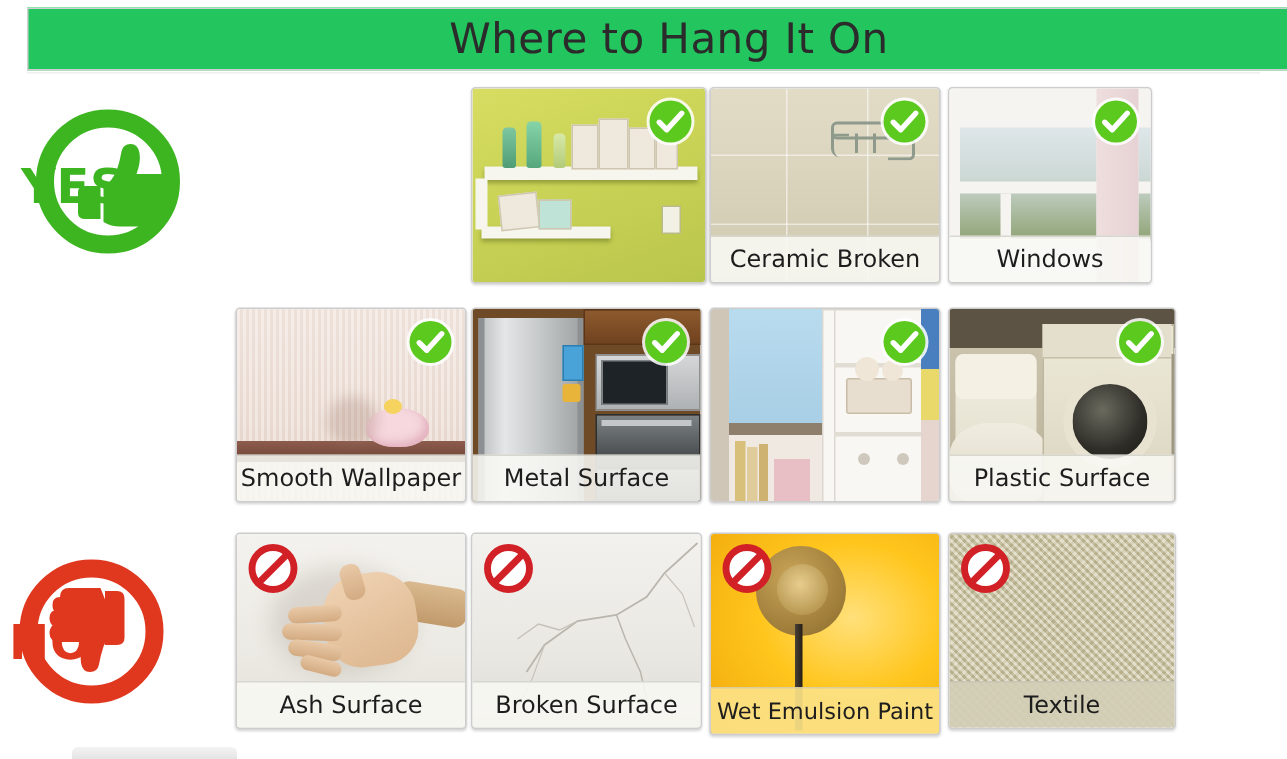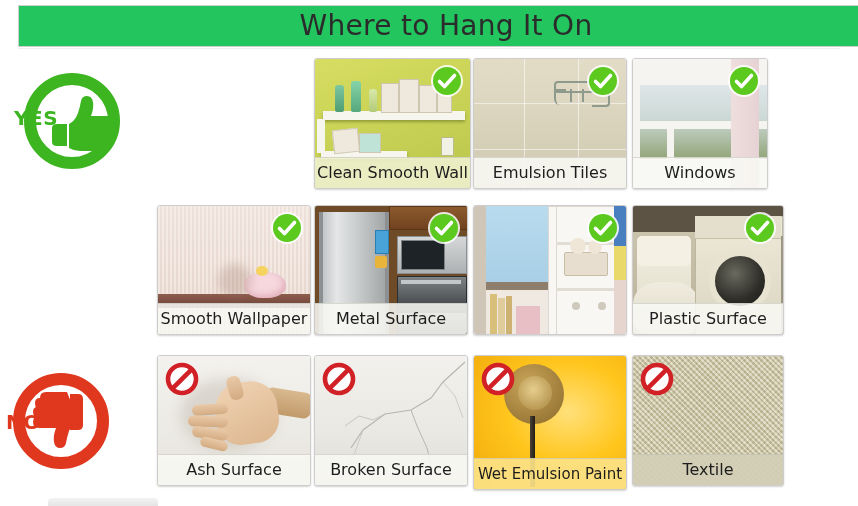--- a/index.html
+++ b/index.html
@@ -53,21 +53,21 @@
     width: 130px;
     height: 110px;
   }
   .verdict-yes { left: 6px; top: 66px; }
   .verdict-no  { left: 0px;  top: 368px; }
 
   .verdict svg { display: block; }
   .verdict-word {
     position: absolute;
     font-weight: bold;
-    font-size: 20px;
+    font-size: 32px;
     letter-spacing: 0.5px;
     line-height: 1;
     font-family: "DejaVu Sans", "Liberation Sans", sans-serif;
   }
   .verdict-yes .verdict-word { left: 8px; top: 42px; color: #3cb521; }
   .verdict-no  .verdict-word { left: 6px; top: 44px; color: #e0371f; }
 
   
   .card {
     position: absolute;
@@ -238,41 +238,40 @@
     <div class="bottle" style="left:54px; top:30px; width:8px; height:23px; background:linear-gradient(180deg,#d8e9a8,#b2cb78);"></div>
     <div class="frame" style="left:18px; top:70px; width:24px; height:22px; transform:rotate(-6deg);"></div>
     <div class="frame" style="left:44px; top:74px; width:20px; height:18px; background:#bfe3d6;"></div>
     <div class="switch" style="left:126px; top:78px;"></div>
   </div>
   <svg class="badge badge-ok" viewBox="0 0 34 34">
     <circle cx="17" cy="17" r="16" fill="#ffffff" opacity="0.85"></circle>
     <circle cx="17" cy="17" r="14" fill="#5cc91f"></circle>
     <path d="M9.5 17.5 l5 5 l10 -11" fill="none" stroke="#ffffff" stroke-width="3.6" stroke-linecap="round" stroke-linejoin="round"></path>
   </svg>
-  <div class="card-label tint-green">Clean Smooth Wall</div>
 </div>
 
 <div class="card" style="left:473px; top:58px; width:154px; height:131px;">
   <div class="card-photo ph ph-tile">
     <div class="tile-line-v" style="left:50px; top:0; width:1px; height:131px;"></div>
     <div class="tile-line-v" style="left:104px; top:0; width:1px; height:131px;"></div>
     <div class="tile-line-h" style="left:0; top:44px; width:154px; height:1px;"></div>
     <div class="tile-line-h" style="left:0; top:90px; width:154px; height:1px;"></div>
     <div class="rack" style="left:80px; top:22px; width:56px; height:8px; border-radius:4px;"></div>
     <div class="rack" style="left:80px; top:30px; width:10px; height:14px; border-width:2px 0 0 2px; border-radius:0 0 0 6px;"></div>
     <div class="rack" style="left:118px; top:30px; width:16px; height:16px; border-width:0 2px 2px 0; border-radius:0 0 4px 0;"></div>
     <div style="position:absolute; left:96px; top:30px; width:2px; height:13px; background:#8e9a8b;"></div>
     <div style="position:absolute; left:108px; top:30px; width:2px; height:13px; background:#8e9a8b;"></div>
   </div>
   <svg class="badge badge-ok" viewBox="0 0 34 34">
     <circle cx="17" cy="17" r="16" fill="#ffffff" opacity="0.85"></circle>
     <circle cx="17" cy="17" r="14" fill="#5cc91f"></circle>
     <path d="M9.5 17.5 l5 5 l10 -11" fill="none" stroke="#ffffff" stroke-width="3.6" stroke-linecap="round" stroke-linejoin="round"></path>
   </svg>
-  <div class="card-label">Emulsion Tiles</div>
+  <div class="card-label">Ceramic Broken</div>
 </div>
 
 <div class="card" style="left:632px; top:58px; width:136px; height:131px;">
   <div class="card-photo ph ph-win">
     <div class="win-sky" style="left:6px; top:24px; width:92px; height:78px;"></div>
     <div class="win-sky" style="left:126px; top:24px; width:26px; height:78px;"></div>
     <div class="win-mullion" style="left:0; top:0; width:152px; height:26px;"></div>
     <div class="win-mullion" style="left:0; top:62px; width:152px; height:8px;"></div>
     <div class="win-mullion" style="left:0; top:100px; width:152px; height:31px;"></div>
     <div class="win-mullion" style="left:34px; top:70px; width:7px; height:32px;"></div>

